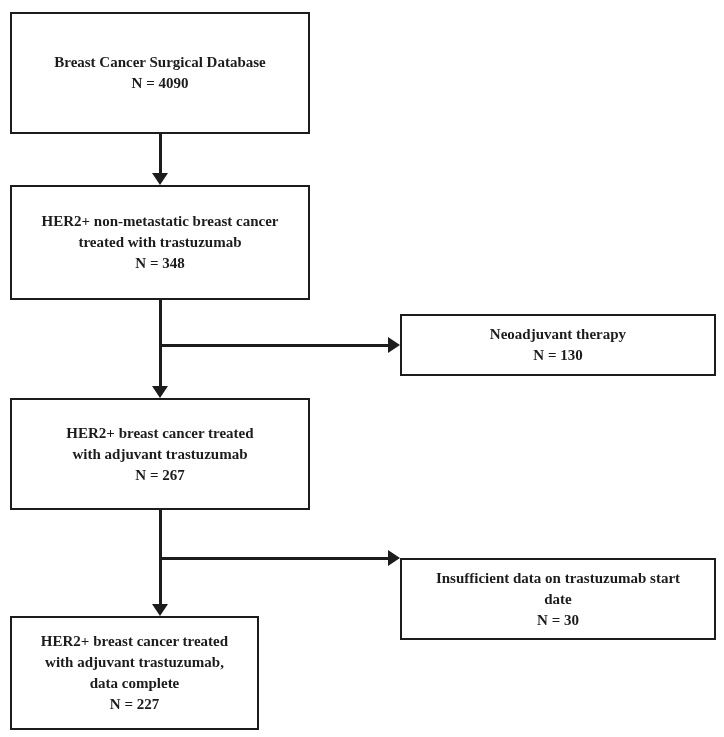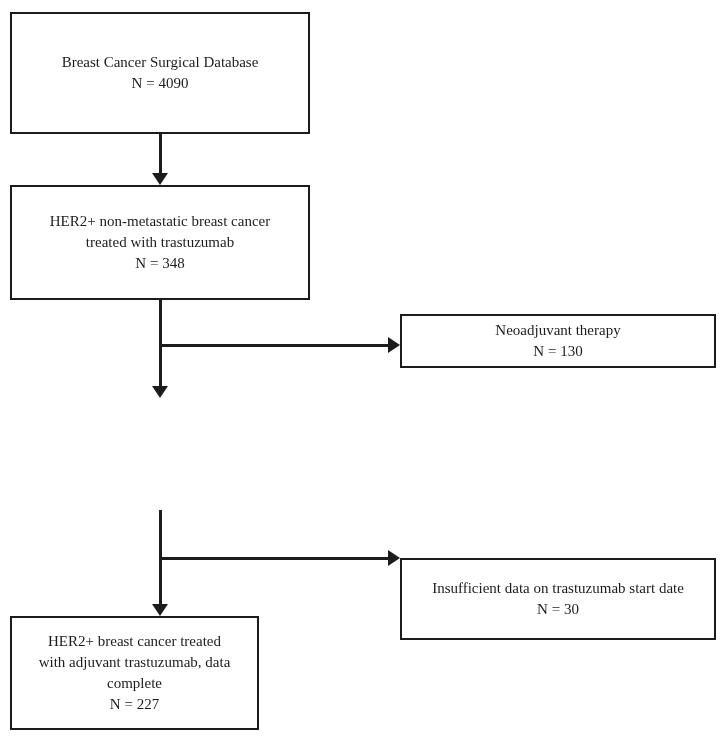--- a/index.html
+++ b/index.html
@@ -16,35 +16,35 @@
   }
   .box {
     position: absolute;
     border: 2.5px solid #1c1c1c;
     background: #ffffff;
     display: flex;
     flex-direction: column;
     justify-content: center;
     align-items: center;
     text-align: center;
-    font-weight: normal;
+    font-weight: bold;
     color: #1c1c1c;
     font-size: 15px;
     line-height: 1.4;
   }
   .box .label, .box .count { display: block; }
 
   
   .box-1 { left: 10px;  top: 12px;  width: 300px; height: 122px; padding: 4px 26px; }
   .box-2 { left: 10px;  top: 185px; width: 300px; height: 115px; padding: 4px 29px; }
   .box-3 { left: 10px;  top: 398px; width: 300px; height: 112px; padding: 4px 40px; }
   .box-4 { left: 10px;  top: 616px; width: 249px; height: 114px; padding: 4px 24px; }
 
   
-  .side-1 { left: 400px; top: 314px; width: 316px; height: 54px; padding: 4px 28px; }
+  .side-1 { left: 400px; top: 314px; width: 316px; height: 62px; padding: 4px 28px; }
   .side-2 { left: 400px; top: 518px; width: 316px; height: 82px; padding: 4px 28px; margin-top: 40px; }
 
   
   .vline {
     position: absolute;
     width: 3px;
     background: #1c1c1c;
     left: 158.5px;
   }
   .vline-1 { top: 134px; height: 41px; }
@@ -93,20 +93,24 @@
   <div class="box box-1">
     <span class="label">Breast Cancer Surgical Database</span>
     <span class="count">N = 4090</span>
   </div>
 
   <div class="box box-2">
     <span class="label">HER2+ non-metastatic breast cancer treated with trastuzumab</span>
     <span class="count">N = 348</span>
   </div>
 
+  <div class="box box-3">
+    <span class="label">HER2+ breast cancer treated with adjuvant trastuzumab</span>
+    <span class="count">N = 267</span>
+  </div>
 
   <div class="box box-4">
     <span class="label">HER2+ breast cancer treated with adjuvant trastuzumab, data complete</span>
     <span class="count">N = 227</span>
   </div>
 
   <div class="box side-1">
     <span class="label">Neoadjuvant therapy</span>
     <span class="count">N = 130</span>
   </div>

